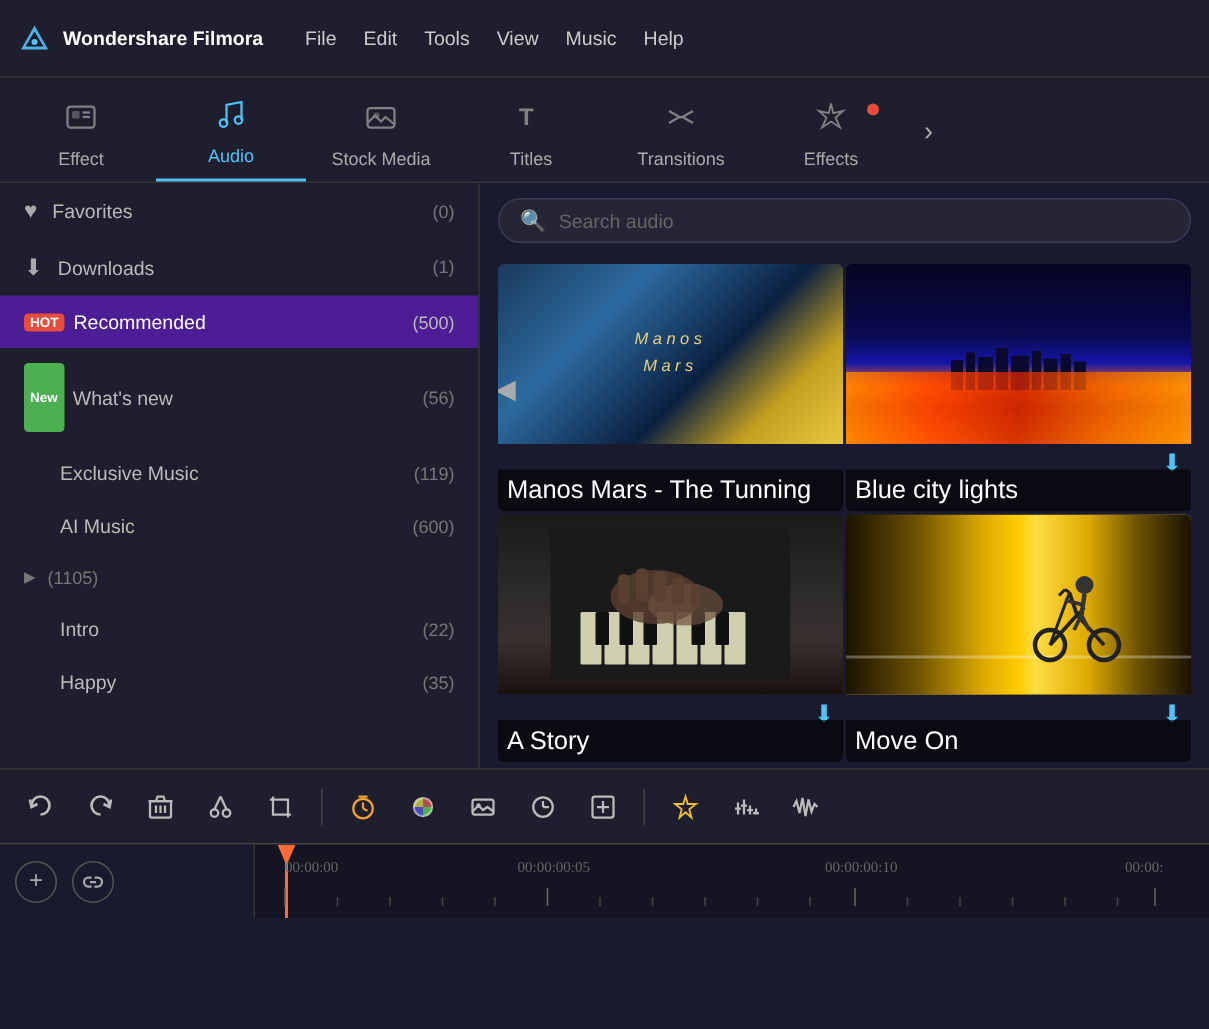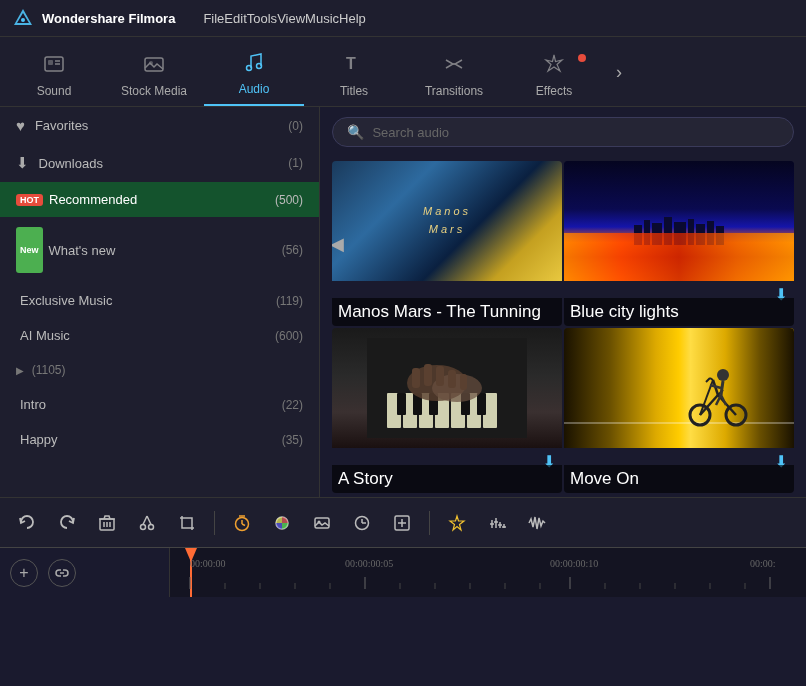--- a/index.html
+++ b/index.html
@@ -10,39 +10,40 @@
       font-family: 'Segoe UI', Arial, sans-serif;
       color: #ccc;
       overflow: hidden;
     }
 
     
     .menu-bar {
       display: flex;
       align-items: center;
       background: #1e1e2e;
-      height: 37px;
+      height: 52px;
       padding: 0 12px;
       gap: 20px;
       border-bottom: 1px solid #333;
     }
     .app-logo {
       display: flex;
       align-items: center;
       gap: 8px;
       color: #fff;
       font-size: 13px;
       font-weight: 600;
     }
     .logo-icon {
       width: 22px;
       height: 22px;
     }
     .menu-items {
       display: flex;
+      gap: 18px;
       margin-left: 8px;
     }
     .menu-item {
       color: #ccc;
       font-size: 13px;
       cursor: pointer;
     }
 
     
     .nav-tabs {
@@ -118,21 +119,21 @@
 
     .sidebar-item {
       display: flex;
       align-items: center;
       padding: 10px 16px;
       cursor: pointer;
       font-size: 13px;
       color: #bbb;
       position: relative;
     }
-    .sidebar-item.active { background: #14532d; color: #fff; }
+    .sidebar-item.active { background: #4c1d95; color: #fff; }
     .sidebar-item .item-icon {
       margin-right: 10px;
       font-size: 15px;
       color: #aaa;
     }
     .sidebar-item .item-label { flex: 1; }
     .sidebar-item .item-count {
       color: #777;
       font-size: 12px;
     }
@@ -150,21 +151,21 @@
     .new-badge {
       background: #4caf50;
       color: #fff;
       font-size: 9px;
       font-weight: bold;
       padding: 18px 4px;
       border-radius: 3px;
       margin-right: 6px;
     }
     .sub-item {
-      padding-left: 20px;
+      padding-left: 40px;
       gap: 44px;
     }
     .expand-arrow {
       font-size: 10px;
       margin-right: 8px;
       color: #777;
     }
 
     
     .content-area {
@@ -407,41 +408,41 @@
 <div class="nav-tabs">
   <div class="nav-tab">
     <span class="tab-icon">
       <svg width="22" height="22" viewBox="0 0 22 22" fill="currentColor" opacity="0.7">
         <rect x="2" y="4" width="18" height="14" rx="2" fill="none" stroke="currentColor" stroke-width="1.5"></rect>
         <rect x="5" y="7" width="5" height="5" rx="1" fill="currentColor" opacity="0.6"></rect>
         <line x1="12" y1="8" x2="17" y2="8" stroke="currentColor" stroke-width="1.5"></line>
         <line x1="12" y1="11" x2="17" y2="11" stroke="currentColor" stroke-width="1.5"></line>
       </svg>
     </span>
-    <span>Sound</span>
+    <span>Effect</span>
+  </div>
+  <div class="nav-tab active">
+    <span class="tab-icon" style="color:#4fc3f7">
+      <svg width="22" height="22" viewBox="0 0 22 22" fill="none">
+        <path d="M8 17 L8 5 L18 3 L18 15" stroke="#4fc3f7" stroke-width="1.5" fill="none"></path>
+        <circle cx="6" cy="17" r="2.5" stroke="#4fc3f7" stroke-width="1.5"></circle>
+        <circle cx="16" cy="15" r="2.5" stroke="#4fc3f7" stroke-width="1.5"></circle>
+      </svg>
+    </span>
+    <span style="color:#4fc3f7">Audio</span>
   </div>
   <div class="nav-tab">
     <span class="tab-icon">
       <svg width="22" height="22" viewBox="0 0 22 22" fill="currentColor" opacity="0.7">
         <rect x="2" y="5" width="18" height="13" rx="2" fill="none" stroke="currentColor" stroke-width="1.5"></rect>
         <circle cx="8" cy="10" r="2" fill="currentColor" opacity="0.6"></circle>
         <path d="M2 15 L7 10 L11 14 L14 11 L20 16" stroke="currentColor" stroke-width="1.5" fill="none"></path>
       </svg>
     </span>
     <span>Stock Media</span>
-  </div>
-  <div class="nav-tab active">
-    <span class="tab-icon" style="color:#4fc3f7">
-      <svg width="22" height="22" viewBox="0 0 22 22" fill="none">
-        <path d="M8 17 L8 5 L18 3 L18 15" stroke="#4fc3f7" stroke-width="1.5" fill="none"></path>
-        <circle cx="6" cy="17" r="2.5" stroke="#4fc3f7" stroke-width="1.5"></circle>
-        <circle cx="16" cy="15" r="2.5" stroke="#4fc3f7" stroke-width="1.5"></circle>
-      </svg>
-    </span>
-    <span style="color:#4fc3f7">Audio</span>
   </div>
   <div class="nav-tab">
     <span class="tab-icon">
       <svg width="22" height="22" viewBox="0 0 22 22" fill="currentColor" opacity="0.7">
         <text x="3" y="16" font-size="16" font-weight="bold" fill="currentColor">T</text>
       </svg>
     </span>
     <span>Titles</span>
   </div>
   <div class="nav-tab">

